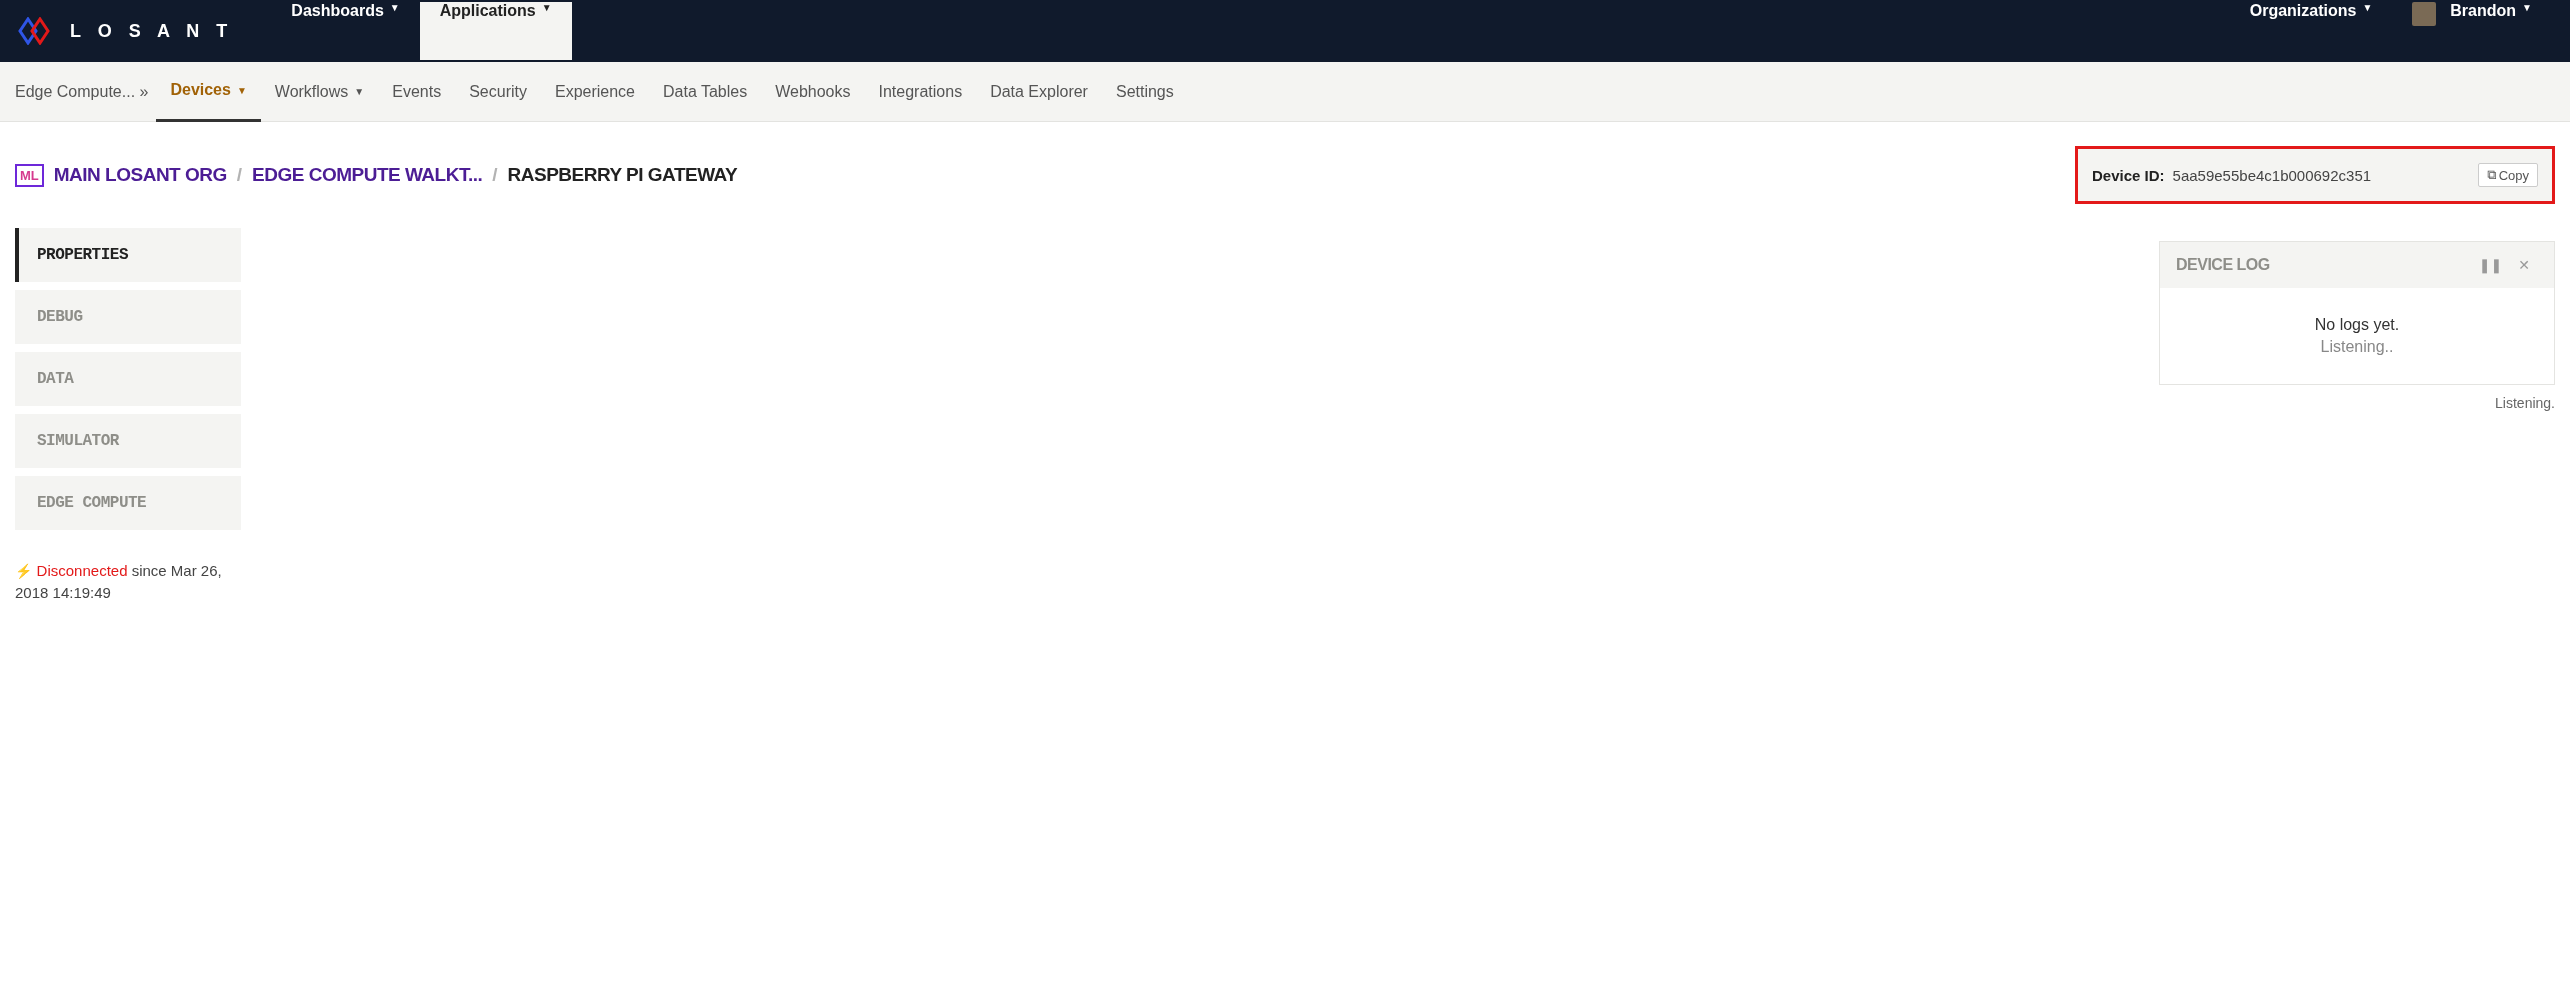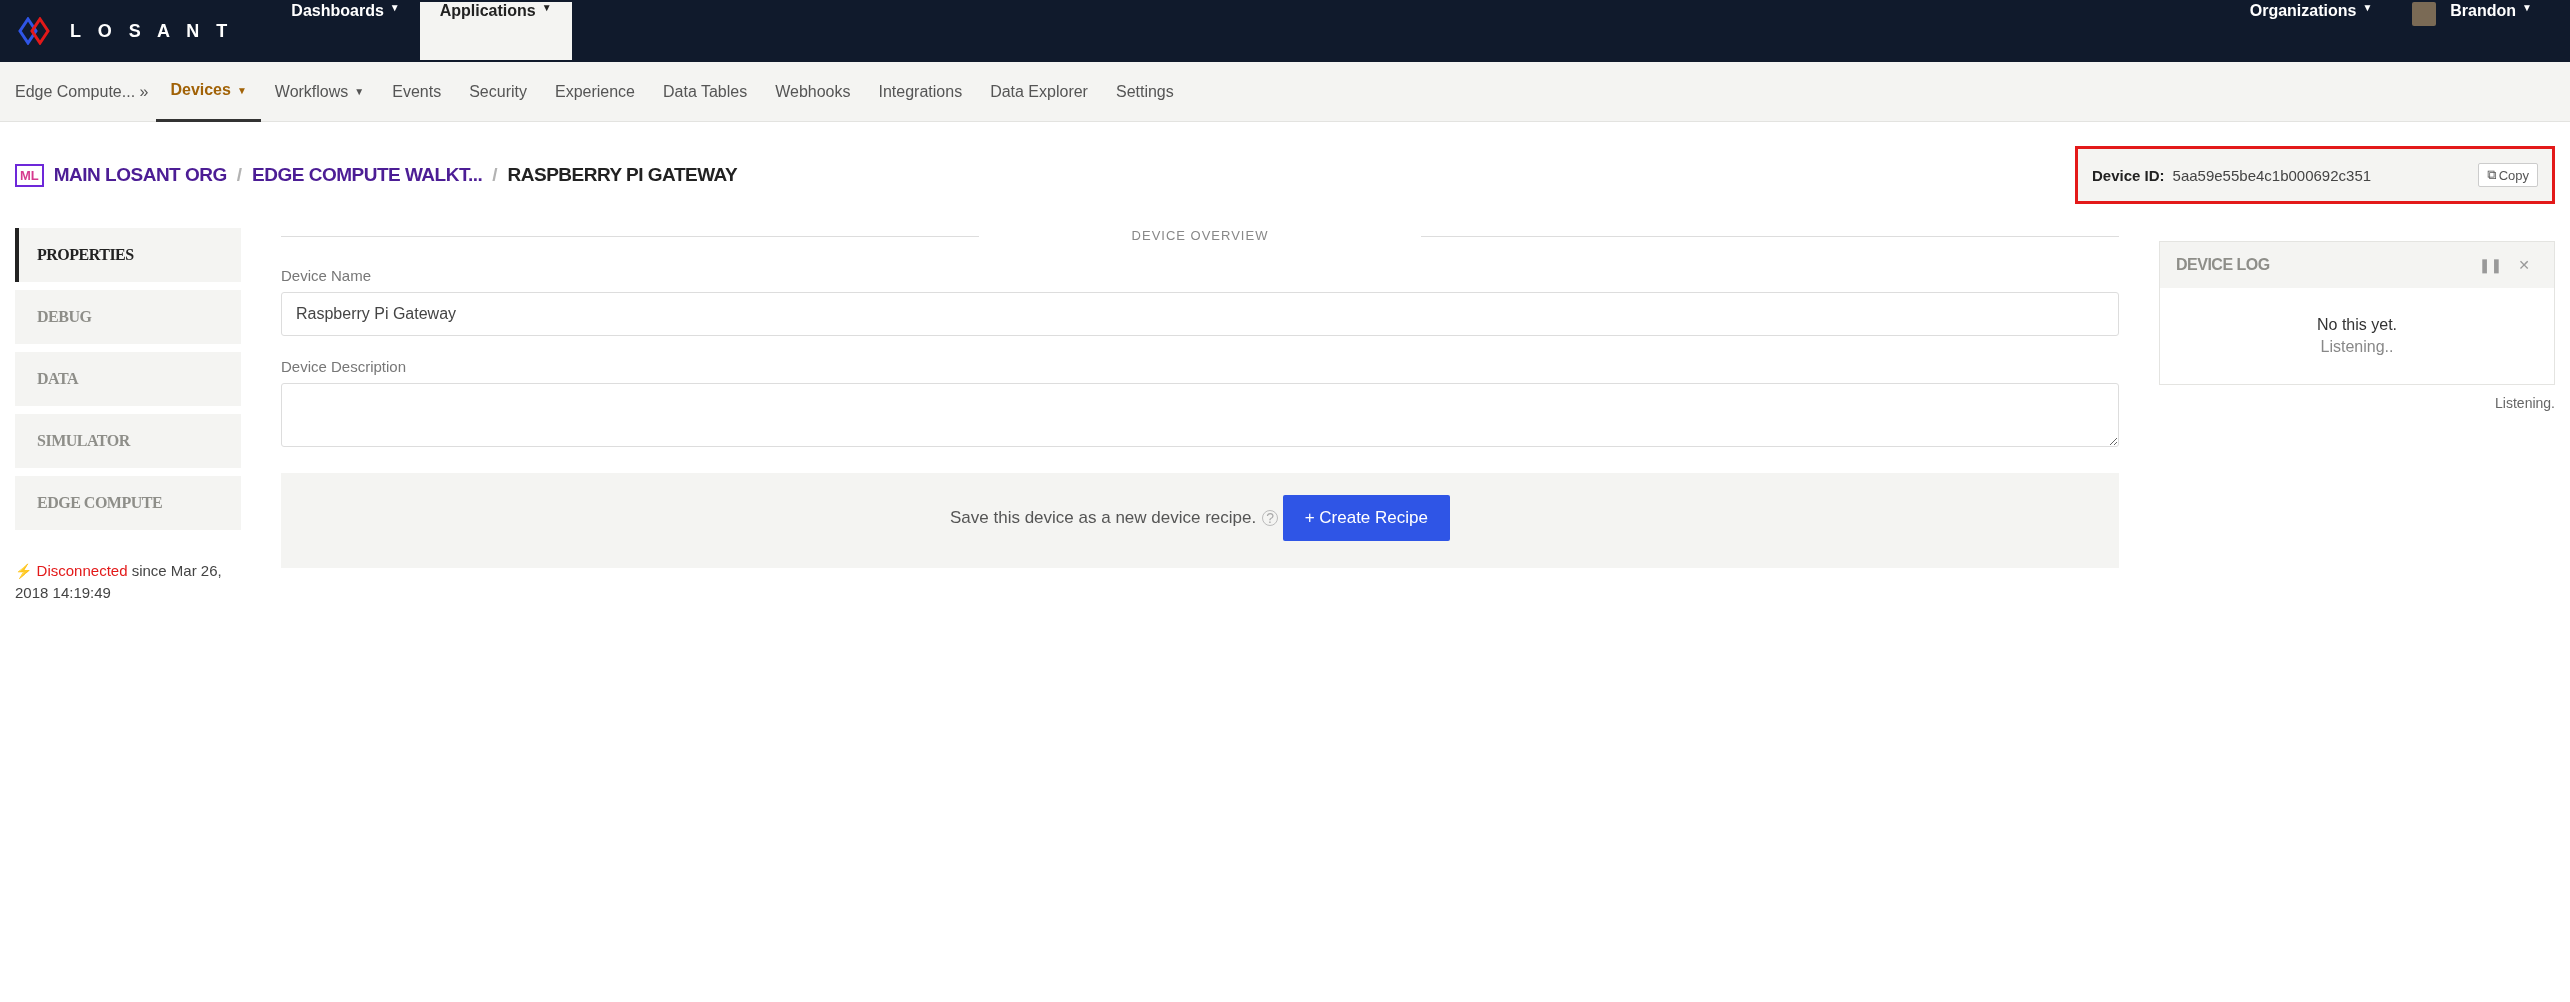--- a/index.html
+++ b/index.html
@@ -35,21 +35,21 @@
 .bc-sep { color: #b3b3b3; font-weight: 700; font-size: 19px; }
 .bc-current { color: #222; font-weight: 800; font-size: 19px; letter-spacing: -0.5px; }
 
 .device-id-box { border: 3px solid #e31919; background: #f4f4f2; padding: 14px 14px; display: flex; align-items: center; gap: 8px; width: 480px; flex-shrink:0; }
 .device-id-label { font-weight: 700; font-size: 15px; color: #222; }
 .device-id-value { font-size: 15px; color: #444; flex: 1; }
 .copy-btn { border: 1px solid #ccc; background: #fff; padding: 3px 8px; font-size: 13px; border-radius: 2px; cursor: pointer; display: flex; align-items: center; gap: 2px; color: #555; }
 
 
 .side-tabs { width: 226px; flex-shrink: 0; display: flex; flex-direction: column; gap: 8px; }
-.side-tab { background: #f4f4f2; padding: 18px 22px; font-weight: 800; font-size: 16px; color: #8e8e89; cursor: pointer; font-family: Liberation Serif, serif; letter-spacing: -0.5px; }
+.side-tab { background: #f4f4f2; padding: 18px 22px; font-weight: 800; font-size: 16px; color: #8e8e89; cursor: pointer; font-family: Liberation Mono, monospace; letter-spacing: -0.5px; }
 .side-tab.active { border-left: 4px solid #222; color: #222; padding-left: 18px; }
 
 .status-line { margin-top: 22px; font-size: 15px; color: #444; line-height: 1.4; }
 .status-dot { color: #e31919; font-size: 14px; }
 .status-text { color: #e31919; font-weight: 500; }
 
 
 .center { flex: 1; }
 .overview-title { text-align: center; color: #888; font-size: 13px; letter-spacing: 1px; position: relative; margin-bottom: 24px; }
 .overview-title::before, .overview-title::after { content: ""; position: absolute; top: 50%; width: 38%; height: 1px; background: #ddd; }
@@ -171,46 +171,29 @@
       <div class="side-tab"><span>SIMULATOR</span></div>
       <div class="side-tab"><span>EDGE COMPUTE</span></div>
 
       <div class="status-line">
         <span class="status-dot">⚡</span>
         <span class="status-text">Disconnected</span>
         <span>since Mar 26, 2018 14:19:49</span>
       </div>
     </div>
 
-    <div class="center">
-      <div class="overview-title">DEVICE OVERVIEW</div>
-
-      <div class="field-label">Device Name</div>
-      <input class="field-input" value="Raspberry Pi Gateway" style="">
-
-      <div class="field-label">Device Description</div>
-      <textarea class="field-input" style=""></textarea>
-
-      <div class="recipe-box">
-        <div class="recipe-text">
-          <span>Save this device as a new device recipe.</span>
-          <span class="help-icon">?</span>
-        </div>
-        <button class="create-btn">+  Create Recipe</button>
-      </div>
-    </div>
   </div>
 
   <div class="right-col">
     <div class="log-panel">
       <div class="log-header">
         <span class="log-title">DEVICE LOG</span>
         <span class="log-icon">❚❚</span>
         <span class="log-icon">✕</span>
       </div>
       <div class="log-body">
-        <div class="log-nologs">No this yet.</div>
+        <div class="log-nologs">No logs yet.</div>
         <div class="log-listening">Listening..</div>
       </div>
     </div>
     <div class="log-footer">Listening.</div>
   </div>
 </div>
 
 </body></html>

